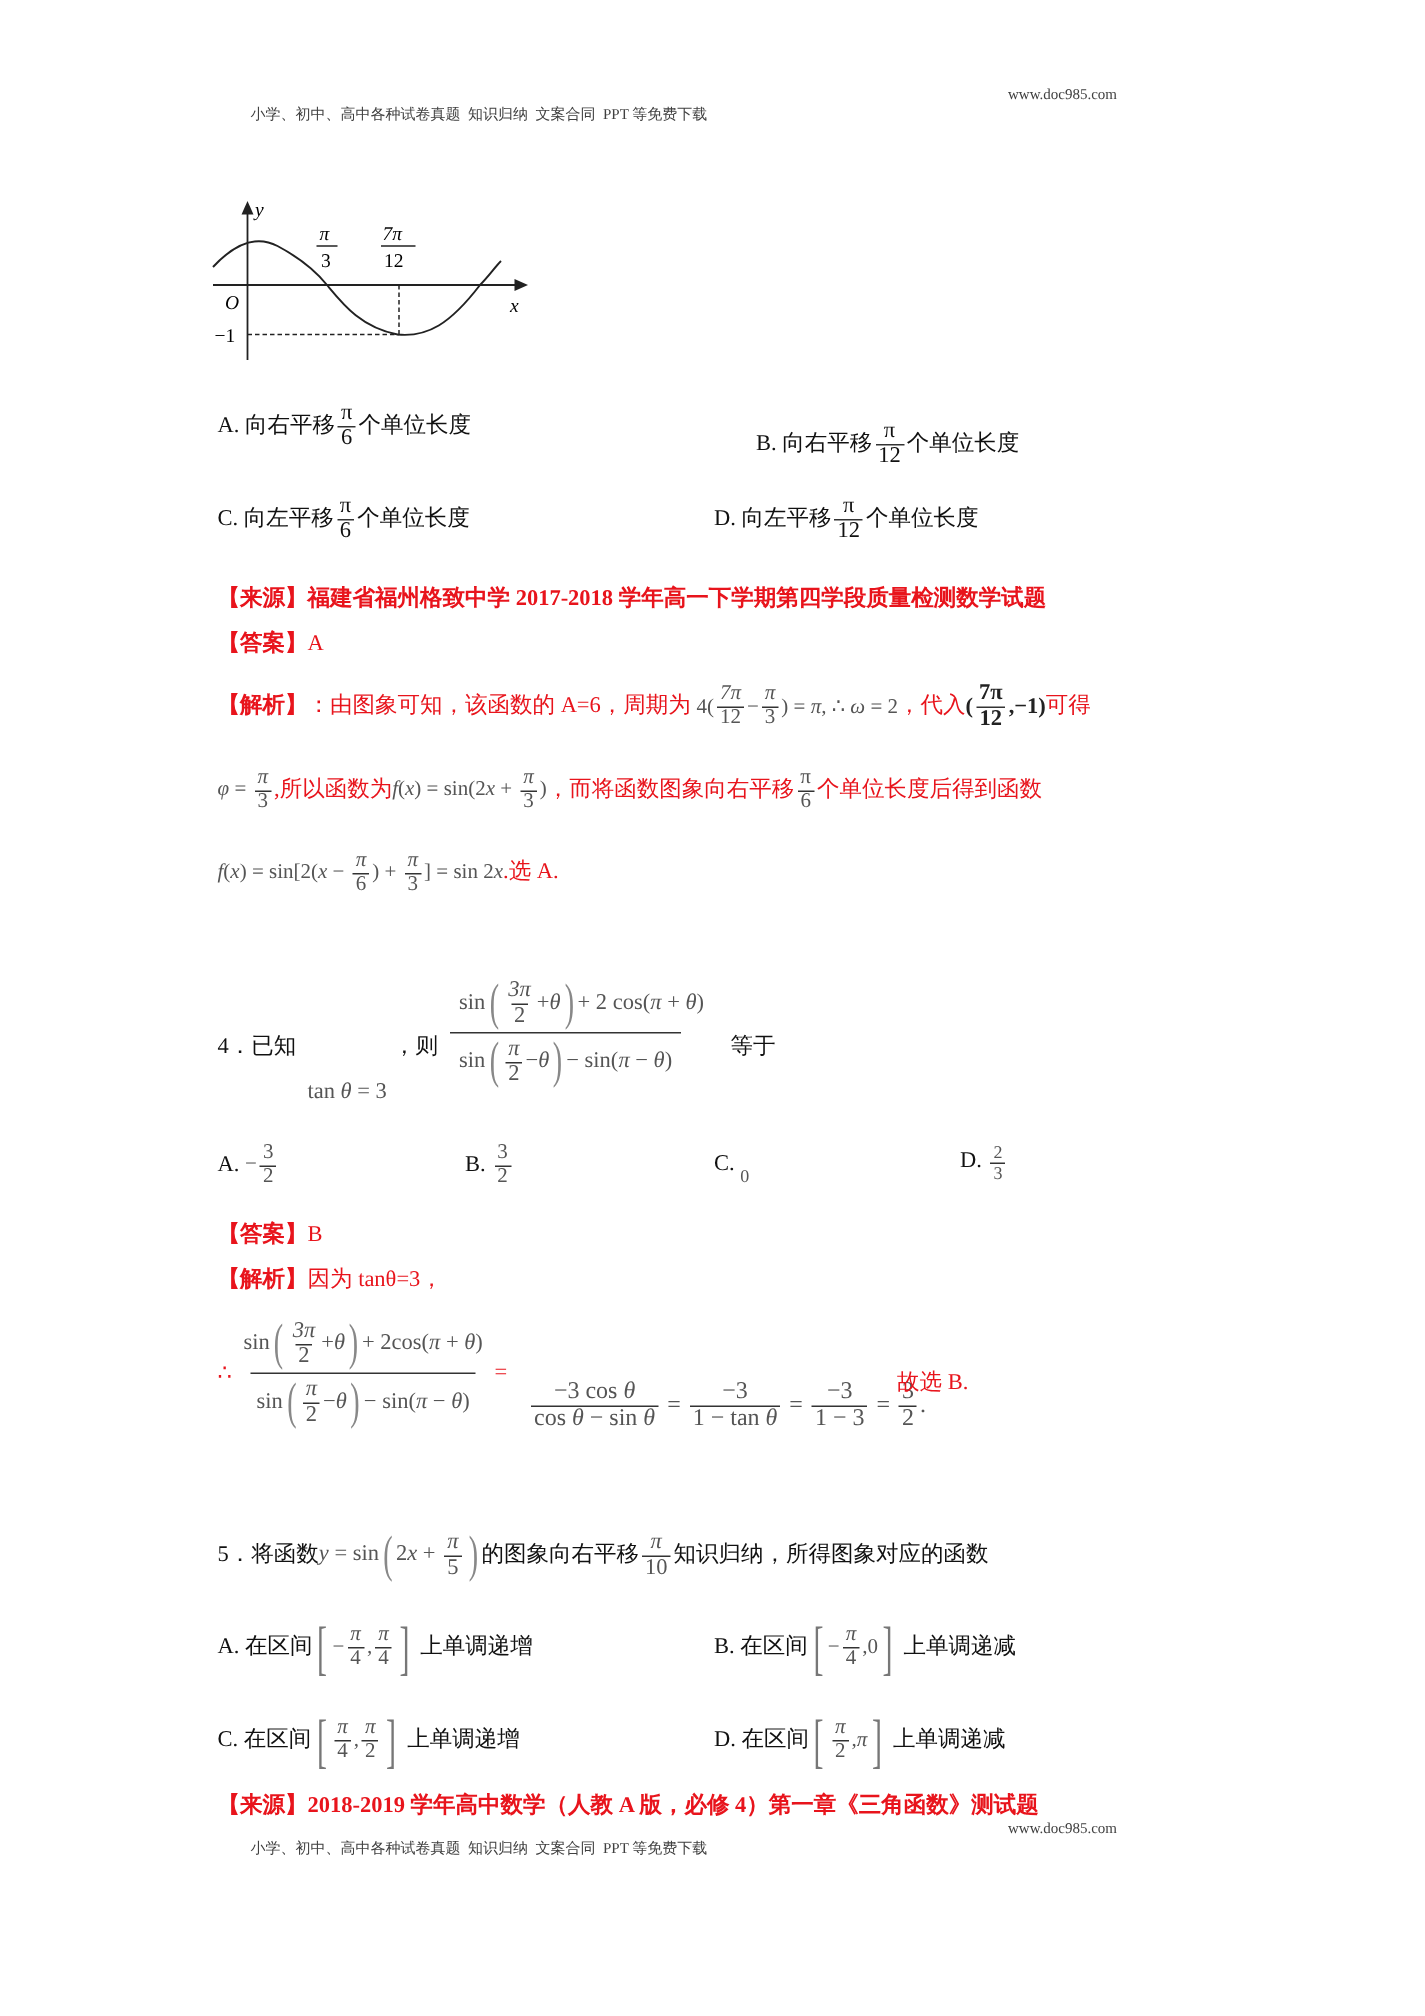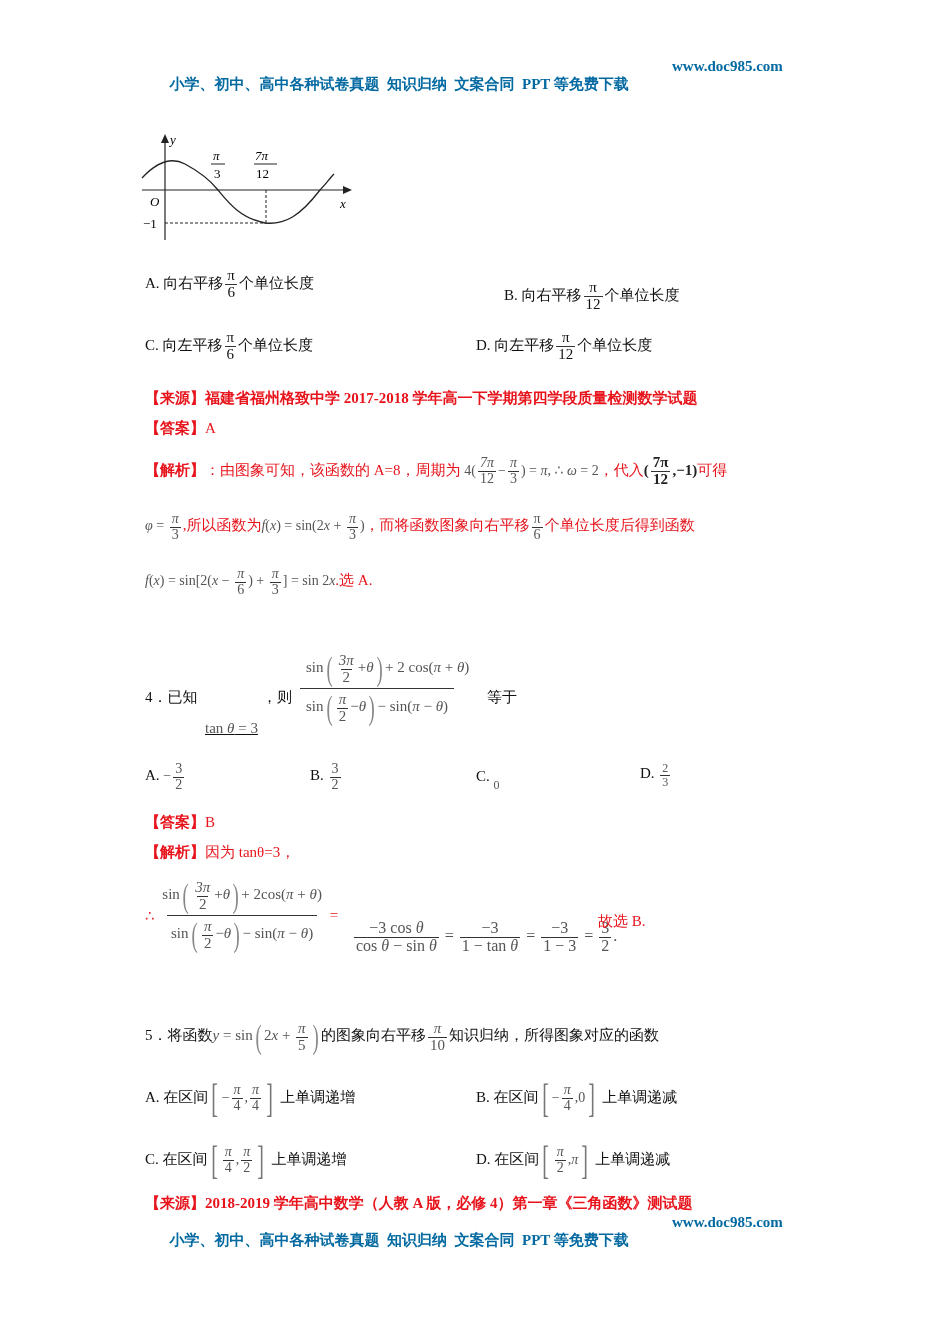--- a/index.html
+++ b/index.html
@@ -1,19 +1,19 @@
 <!DOCTYPE html>
 <html><head>
 <meta charset="utf-8">
 <style>
   html, body { margin:0; padding:0; background:#ffffff; }
   body { width:950px; height:1344px; position:relative; overflow:hidden;
          font-family:"Liberation Serif","DejaVu Serif",serif; color:#111; }
   .abs { position:absolute; }
-  .hdr { font-size:15px; color:#0369a1; white-space:pre;font-weight:bold; }
+  .hdr { font-size:10px; color:#404040; white-space:pre; }
   .t { font-size:15px; white-space:nowrap; }
   .red { color:#e8141c; }
   .redb { color:#e8141c; font-weight:bold; }
   .frac { display:inline-flex; flex-direction:column; align-items:center; vertical-align:middle; line-height:1.05; margin:0 2px; }
   .frac .n { padding:0 2px; }
   .frac .d { border-top:1px solid #333; padding:0 2px; }
   .fsn { font-size:15px; color:#222; }
   .math { font-size:14px; color:#555; font-style:normal; }
   .mi { font-style:italic; }
   .big-paren { font-size:34px; color:#888; vertical-align:middle; font-weight:100; transform:scaleX(0.55); display:inline-block; }
@@ -80,21 +80,21 @@
     </span><span>个单位长度</span>
 </div>
 
 <div class="abs t red" style="left:145px; top:389px;">
   <span class="redb">【来源】</span><span style="font-weight:bold">福建省福州格致中学 2017-2018 学年高一下学期第四学段质量检测数学试题</span>
 </div>
 <div class="abs t red" style="left:145px; top:419px;">
   <span class="redb">【答案】</span><span>A</span>
 </div>
 <div class="abs t" style="left:145px; top:455px;">
-  <span class="redb">【解析】</span><span class="red">：由图象可知，该函数的 A=8，周期为</span>
+  <span class="redb">【解析】</span><span class="red">：由图象可知，该函数的 A=6，周期为</span>
   <span class="math">4(<span class="frac">
         <span class="n mi">7π</span>
         <span class="d">12</span>
       </span>−<span class="frac">
         <span class="n mi">π</span>
         <span class="d">3</span>
       </span>) = <span class="mi">π</span>, ∴ <span class="mi">ω</span> = 2</span><span class="red">，代入</span><b class="fsn">(<span class="frac">
         <span class="n">7π</span>
         <span class="d">12</span>
       </span>,−1)</b><span class="red">可得</span>
@@ -117,21 +117,21 @@
         <span class="d">6</span>
       </span>) + <span class="frac">
         <span class="n mi">π</span>
         <span class="d">3</span>
       </span>] = sin 2<span class="mi">x</span></span><span class="red">.选 A.</span>
 </div>
 
 <div class="abs t" style="left:145px; top:688px;">
   <span>4．</span><span>已知</span>
 </div>
-<div class="abs t" style="left:205px; top:720px;text-decoration:underline;">
+<div class="abs t" style="left:205px; top:720px;">
   <span class="math" style="font-size:15px;">tan <span class="mi">θ</span> = 3</span>
 </div>
 <div class="abs t" style="left:262px; top:688px;">，则</div>
 <div class="abs t" style="left:300px; top:650px;">
   <div class="math" style="font-size:15px; display:inline-flex; flex-direction:column; align-items:flex-start; vertical-align:middle;">
     <div style="padding:0 6px;">sin<span class="big-paren">(</span><span class="frac">
           <span class="n mi">3π</span>
           <span class="d">2</span>
         </span>+<span class="mi">θ</span><span class="big-paren">)</span>+ 2 cos(<span class="mi">π</span> + <span class="mi">θ</span>)</div>
     <div style="border-top:1px solid #333; padding:0 6px;">sin<span class="big-paren">(</span><span class="frac">

